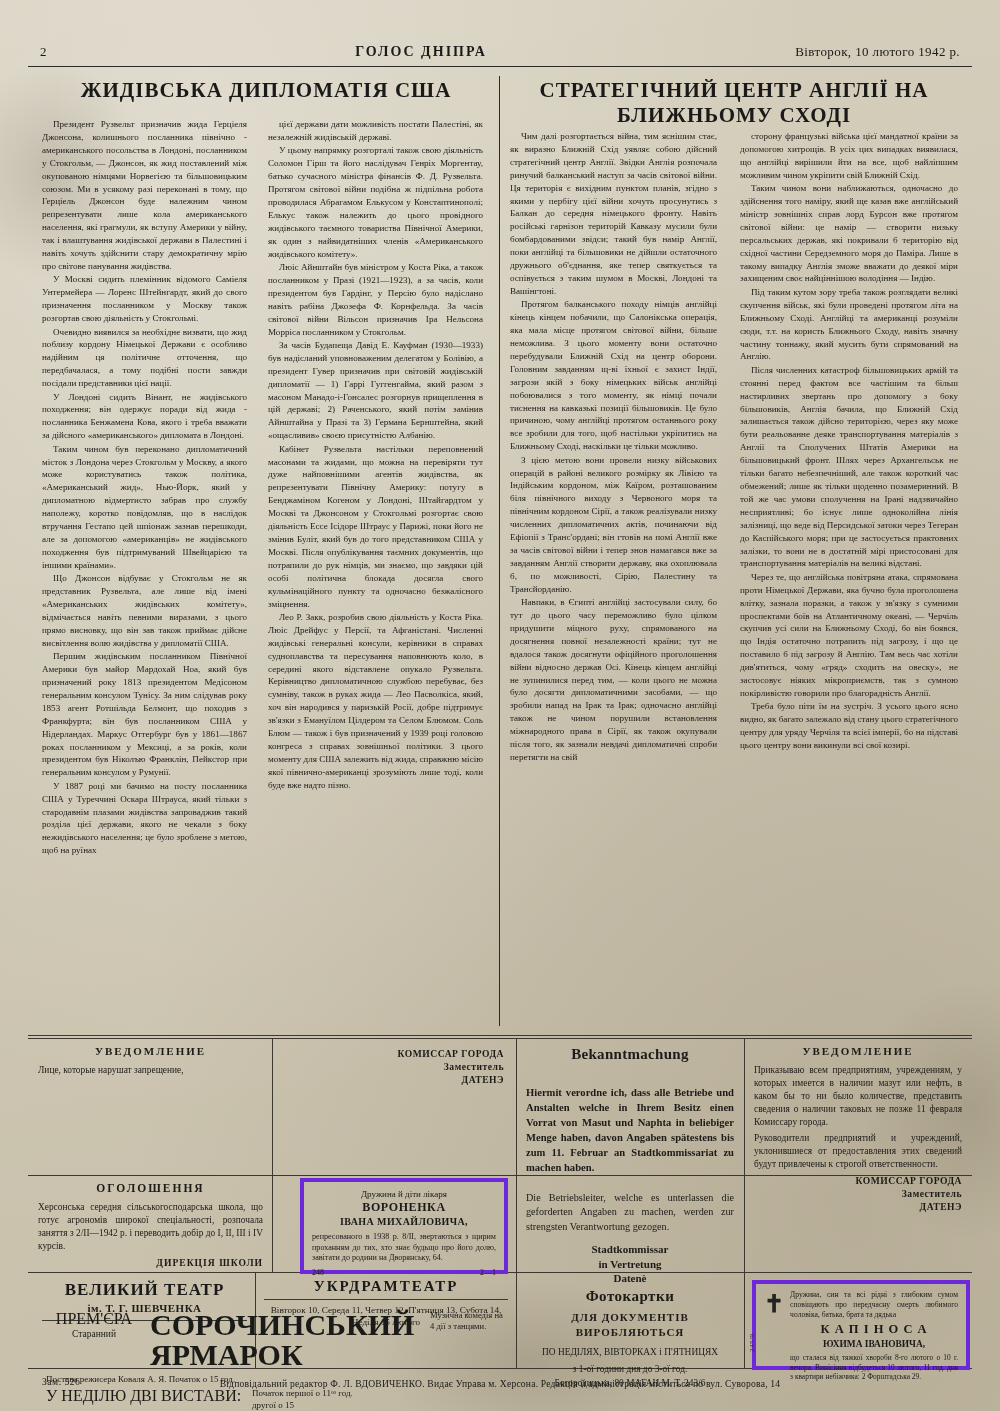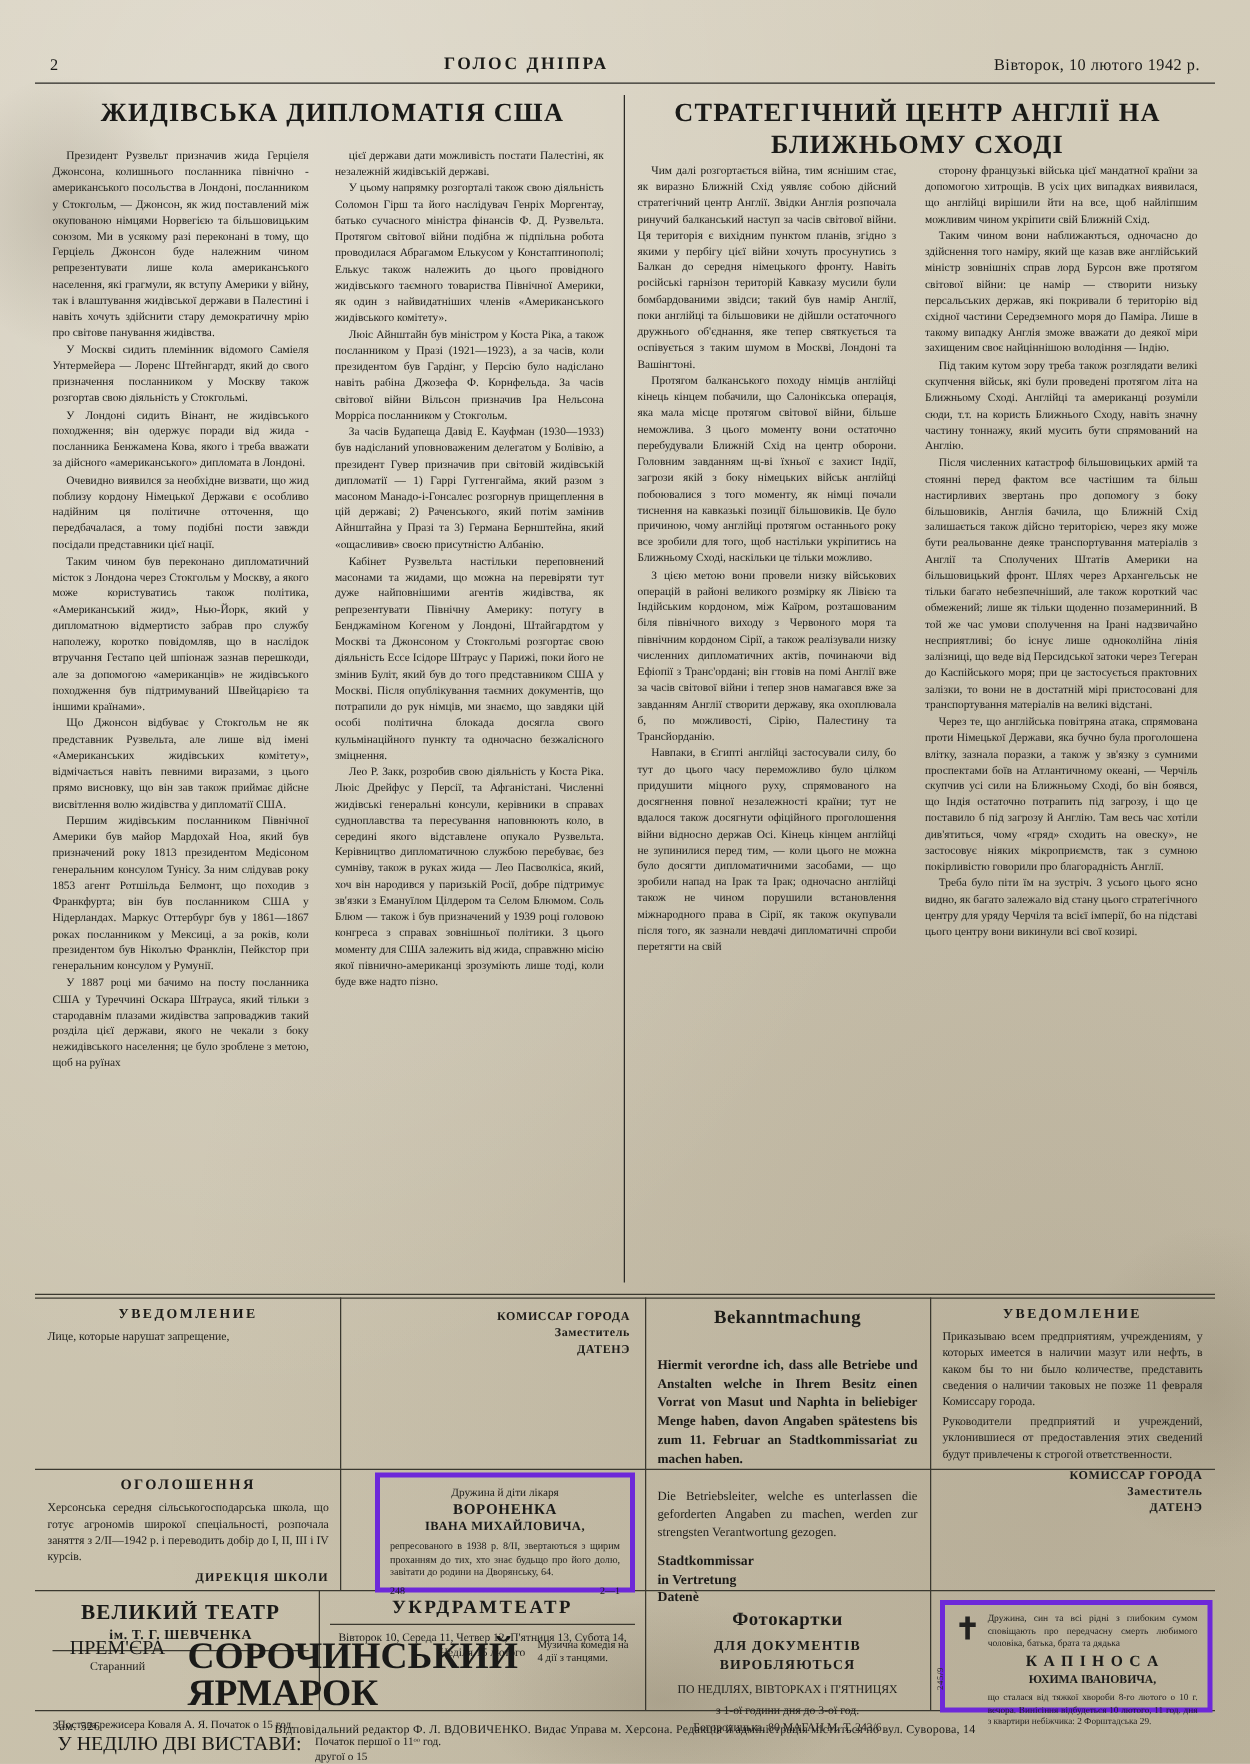--- a/index.html
+++ b/index.html
@@ -65,21 +65,21 @@
     text-align:center;font-weight:700;letter-spacing:2px;font-size:11px;margin-bottom:5px;
   }
   .ad .ad-body{text-align:justify;}
   .ad .ad-body p{margin:0 0 3px 0;}
   .ad .sig{text-align:right;font-weight:700;font-size:9.6px;line-height:1.35;margin-top:4px;letter-spacing:.5px;}
 
   
   #ad-de .de-head{text-align:center;font-weight:700;font-size:15px;letter-spacing:.3px;margin-bottom:20px;}
   #ad-de .de-body{font-size:10.6px;line-height:1.42;font-weight:700;text-align:justify;}
   #ad-de .de-body2{font-size:10.2px;line-height:1.42;text-align:justify;margin-top:16px;}
-  #ad-de .de-sig{text-align:left;font-weight:700;font-size:11px;margin-top:8px;line-height:1.3;}
+  #ad-de .de-sig{text-align:center;font-weight:700;font-size:11px;margin-top:8px;line-height:1.3;}
 
   
   #ad-school .oh{text-align:center;font-weight:700;letter-spacing:2px;font-size:11.5px;margin-bottom:4px;}
   #ad-school .sig{text-align:right;font-weight:700;letter-spacing:1px;}
 
   
   .obit{position:absolute;border:4px solid #6d28d9;}
   .obit .inner{padding:6px 8px;text-align:center;font-size:9px;line-height:1.35;}
   .obit .nm{font-weight:700;font-size:12px;letter-spacing:.6px;line-height:1.2;}
   .obit .nm2{font-weight:700;font-size:10px;letter-spacing:.4px;}
@@ -143,22 +143,22 @@
   <div class="rule" style="left:28px;top:66px;width:944px;height:1px;"></div>
 
   <div class="hl" id="hl-left">ЖИДІВСЬКА ДИПЛОМАТІЯ США</div>
   <div class="hl" id="hl-right">СТРАТЕГІЧНИЙ ЦЕНТР АНГЛІЇ НА БЛИЖНЬОМУ СХОДІ</div>
 
   <div class="rule" style="left:499px;top:76px;width:1px;height:950px;"></div>
 
   <div class="col" id="c1">
       <p>Президент Рузвельт призначив жида Герціеля Джонсона, колишнього посланника північно - американського посольства в Лондоні, посланником у Стокгольм, — Джонсон, як жид поставлений між окупованою німцями Норвегією та більшовицьким союзом. Ми в усякому разі переконані в тому, що Герціель Джонсон буде належним чином репрезентувати лише кола американського населення, які грагмули, як вступу Америки у війну, так і влаштування жидівської держави в Палестині і навіть хочуть здійснити стару демократичну мрію про світове панування жидівства.</p>
       <p>У Москві сидить племінник відомого Саміеля Унтермейера — Лоренс Штейнгардт, який до свого призначення посланником у Москву також розгортав свою діяльність у Стокгольмі.</p>
+      <p>Очевидно виявился за необхідне визвати, що жид поблизу кордону Німецької Держави є особливо надійним ця політичне отточення, що передбачалася, а тому подібні пости завжди посідали представники цієї нації.</p>
       <p>У Лондоні сидить Вінант, не жидівського походження; він одержує поради від жида - посланника Бенжамена Кова, якого і треба вважати за дійсного «американського» дипломата в Лондоні.</p>
-      <p>Очевидно виявился за необхідне визвати, що жид поблизу кордону Німецької Держави є особливо надійним ця політичне отточення, що передбачалася, а тому подібні пости завжди посідали представники цієї нації.</p>
       <p>Таким чином був переконано дипломатичний місток з Лондона через Стокгольм у Москву, а якого може користуватись також політика, «Американський жид», Нью-Йорк, який у дипломатною відмертисто забрав про службу наполежу, коротко повідомляв, що в наслідок втручання Гестапо цей шпіонаж зазнав перешкоди, але за допомогою «американців» не жидівського походження був підтримуваний Швейцарією та іншими країнами».</p>
       <p>Що Джонсон відбуває у Стокгольм не як представник Рузвельта, але лише від імені «Американських жидівських комітету», відмічається навіть певними виразами, з цього прямо висновку, що він зав також приймає дійсне висвітлення волю жидівства у дипломатії США.</p>
       <p>Першим жидівським посланником Північної Америки був майор Мардохай Ноа, який був призначений року 1813 президентом Медісоном генеральним консулом Тунісу. За ним слідував року 1853 агент Ротшільда Белмонт, що походив з Франкфурта; він був посланником США у Нідерландах. Маркус Оттербург був у 1861—1867 роках посланником у Мексиці, а за років, коли президентом був Ніколъю Франклін, Пейкстор при генеральним консулом у Румунії.</p>
       <p>У 1887 році ми бачимо на посту посланника США у Туреччині Оскара Штрауса, який тільки з стародавнім плазами жидівства запроваджив такий розділа цієї держави, якого не чекали з боку нежидівського населення; це було зроблене з метою, щоб на руїнах</p>
     </div>
   <div class="col" id="c2">
       <p>цієї держави дати можливість постати Палестіні, як незалежній жидівській державі.</p>
       <p>У цьому напрямку розгорталі також свою діяльність Соломон Гірш та його наслідувач Генріх Моргентау, батько сучасного міністра фінансів Ф. Д. Рузвельта. Протягом світової війни подібна ж підпільна робота проводилася Абрагамом Елькусом у Констаптинополі; Елькус також належить до цього провідного жидівського таємного товариства Північної Америки, як один з найвидатніших членів «Американського жидівського комітету».</p>
       <p>Люіс Айнштайн був міністром у Коста Ріка, а також посланником у Празі (1921—1923), а за часів, коли президентом був Гардінг, у Персію було надіслано навіть рабіна Джозефа Ф. Корнфельда. За часів світової війни Вільсон призначив Іра Нельсона Морріса посланником у Стокгольм.</p>
       <p>За часів Будапеща Давід Е. Кауфман (1930—1933) був надісланий уповноваженим делегатом у Болівію, а президент Гувер призначив при світовій жидівській дипломатії — 1) Гаррі Гуггенгайма, який разом з масоном Манадо-і-Гонсалес розгорнув прищеплення в цій державі; 2) Раченського, який потім замінив Айнштайна у Празі та 3) Германа Бернштейна, який «ощасливив» своєю присутністю Албанію.</p>

